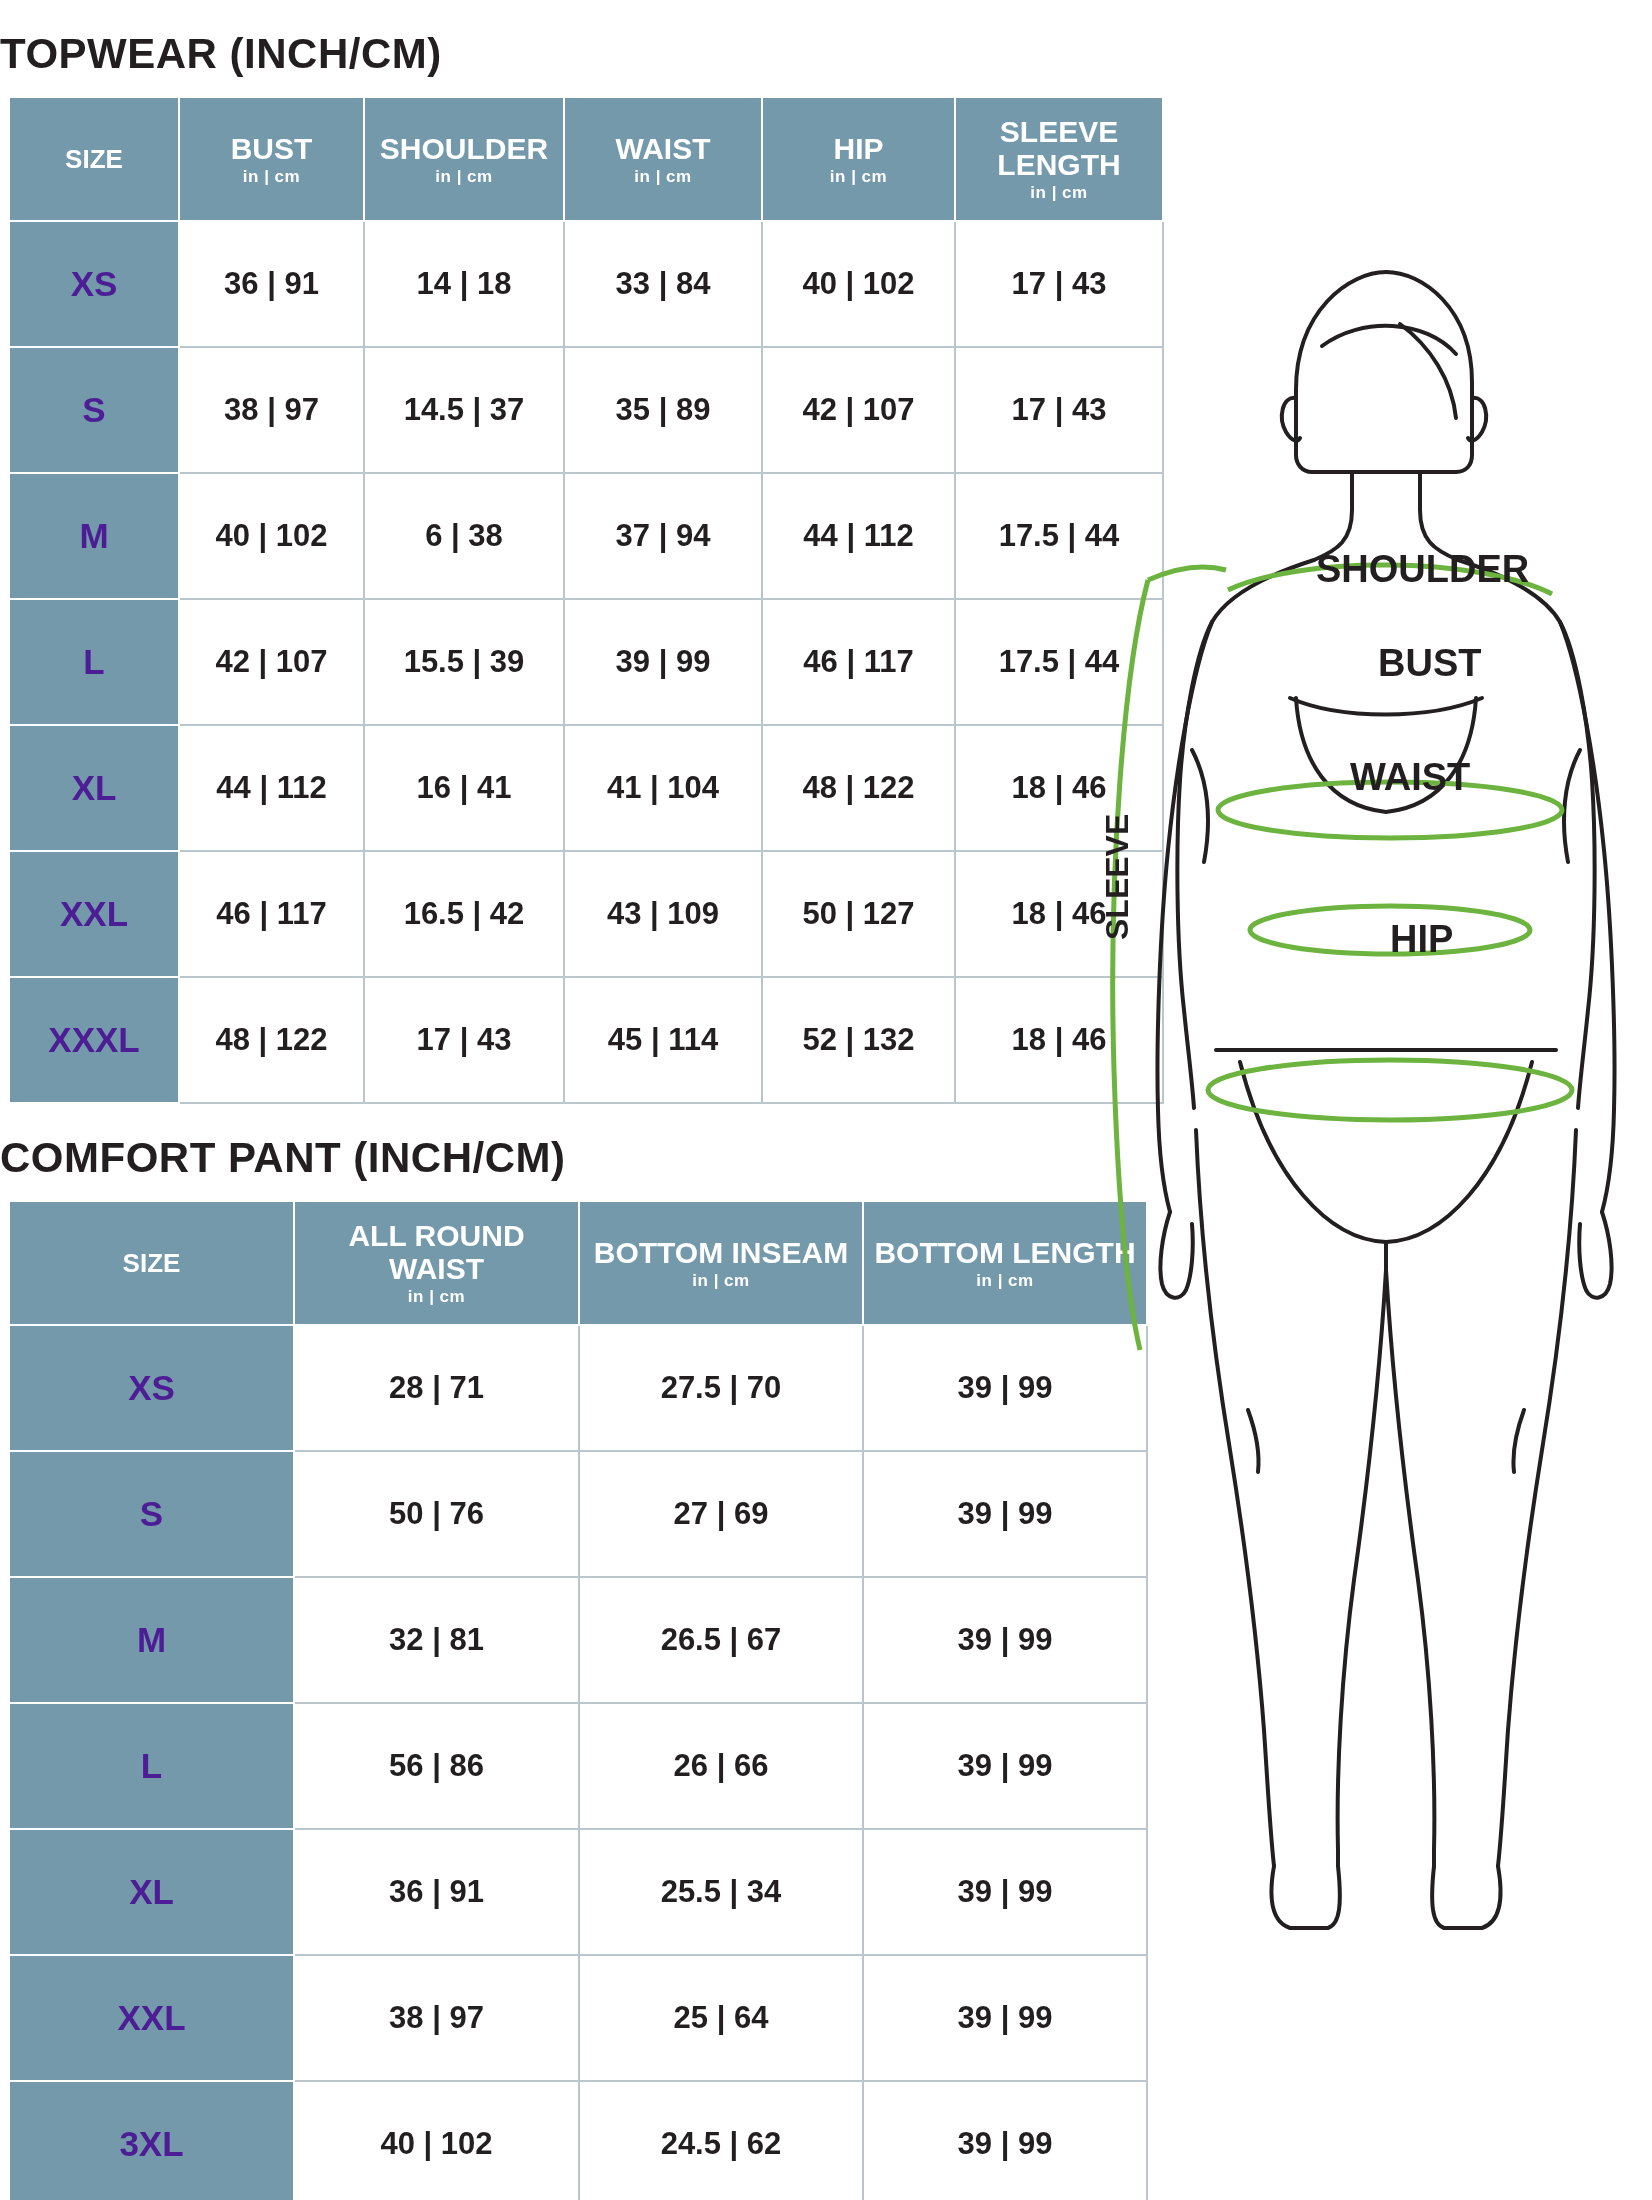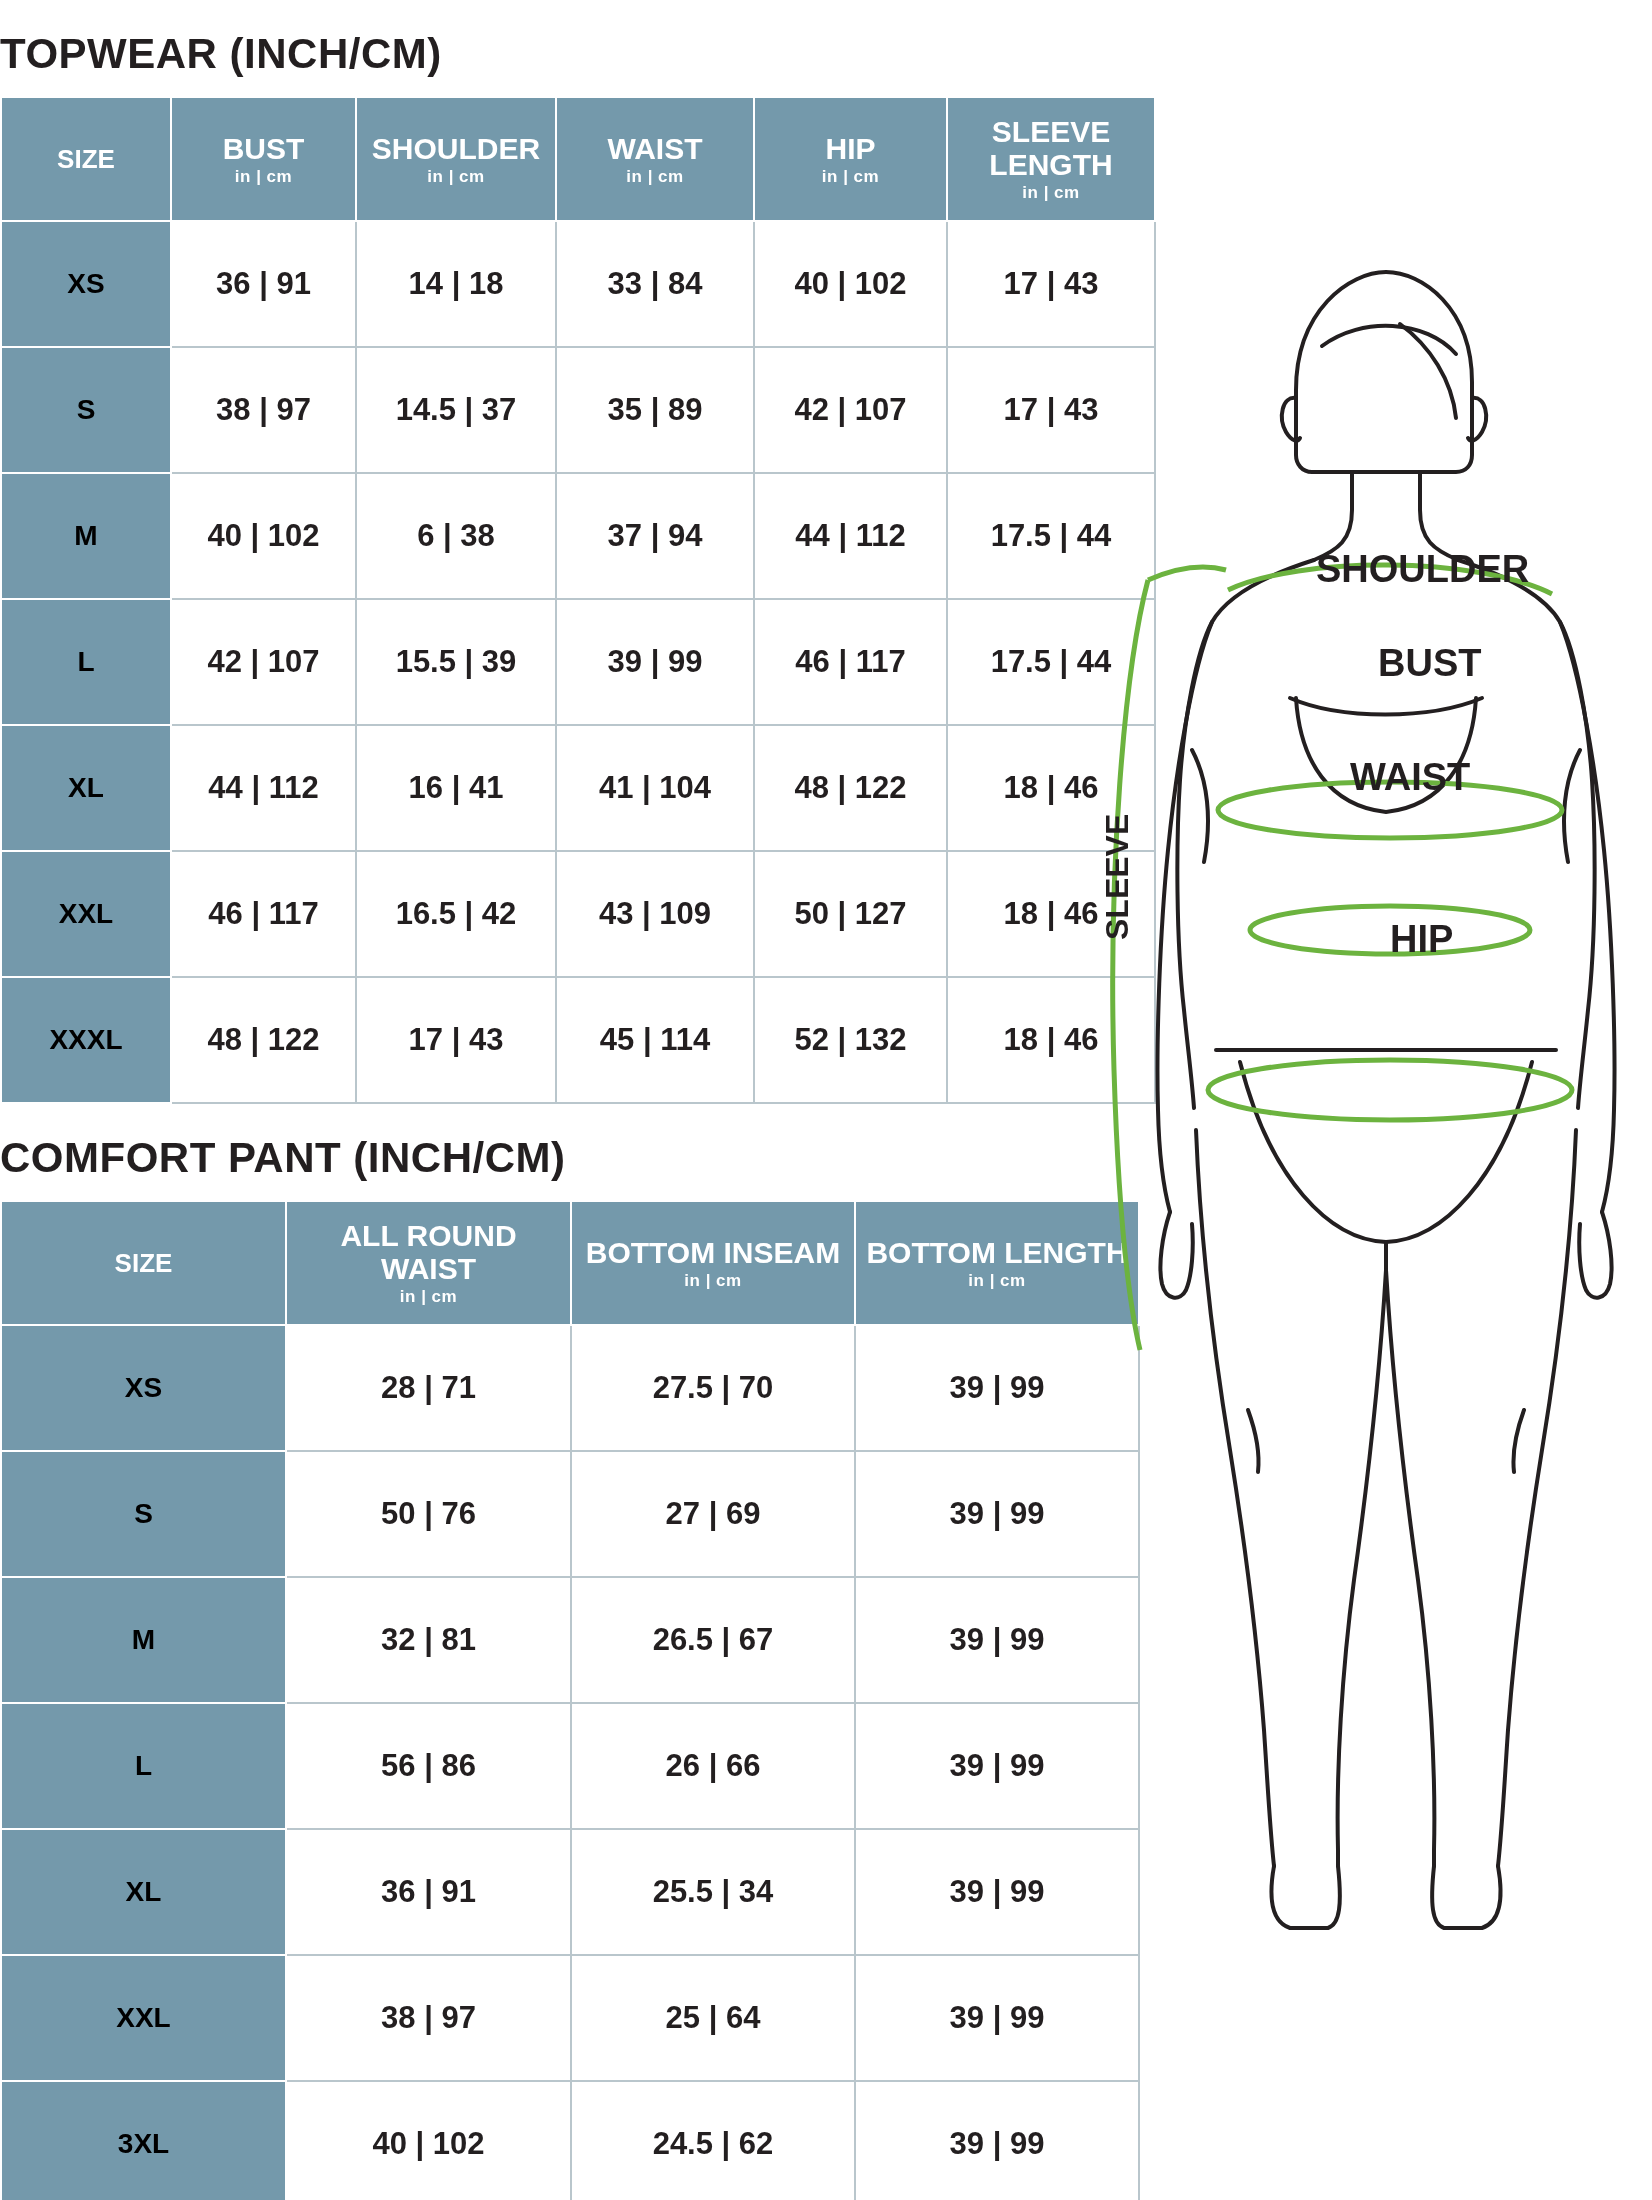--- a/index.html
+++ b/index.html
@@ -38,21 +38,21 @@
     color: #231f20;
     margin: 30px 0 18px 0;
   }
   .table-title.second {
   }
 
   table.size-table {
     border-collapse: collapse;
     table-layout: fixed;
     width: 1098px;
-    margin: 0;
+    margin: 8px;
   }
 
   table.size-table td,
   table.size-table th {
     border: 2px solid #b9c6cc;
     text-align: center;
     vertical-align: middle;
   }
 
   
@@ -80,22 +80,22 @@
   
   table.size-table tbody td {
     font-size: 31px;
     font-weight: bold;
     height: 122px;
     color: #231f20;
     background: #ffffff;
   }
   table.size-table tbody td.size-cell {
     background: #7499ab;
-    color: #000000;
-    font-size: 28px;
+    color: #4c1d95;
+    font-size: 35px;
     border-color: #ffffff;
   }
   .topwear-table tbody td.size-cell { font-size: 34px; }
   .pant-table tbody td.size-cell { font-size: 28px; }
 
   
   .figure-col {
     position: absolute;
     left: 1100px;
     top: 250px;

